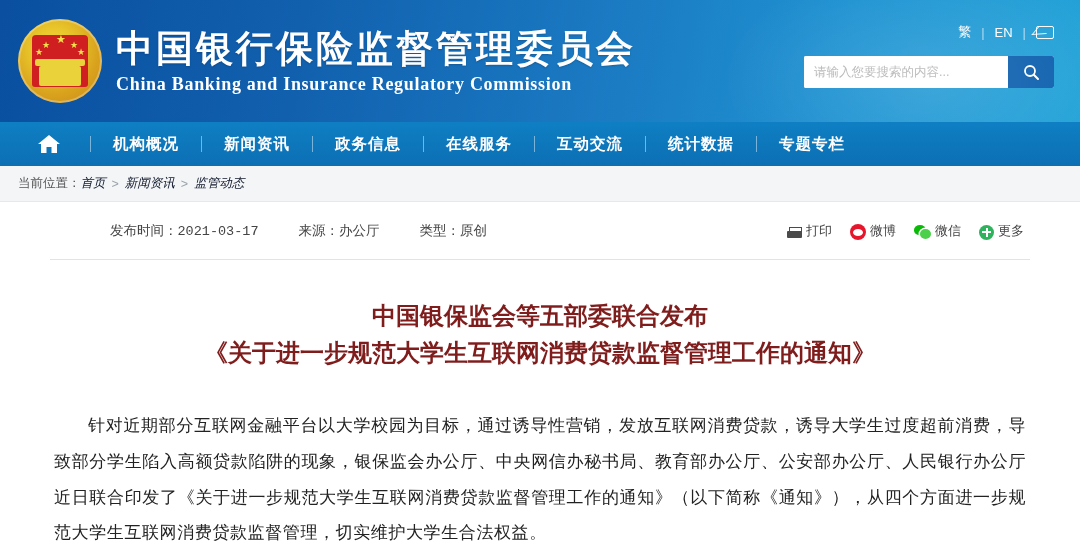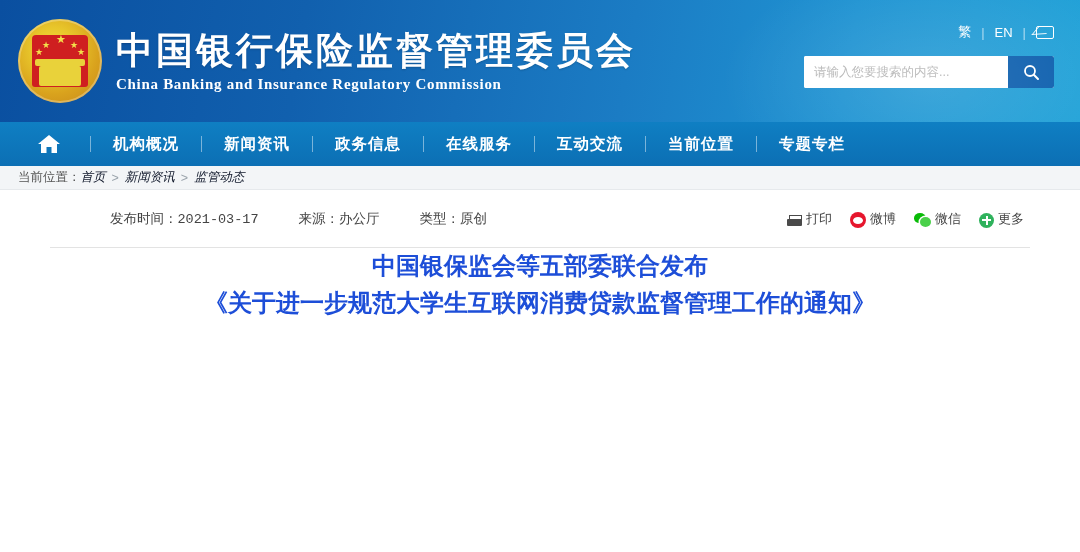--- a/index.html
+++ b/index.html
@@ -89,21 +89,21 @@
   .title-cn {
     font-family: "Liberation Serif", "DejaVu Serif", serif;
     font-size: 37px;
     font-weight: bold;
     letter-spacing: 3px;
     line-height: 1.18;
     text-shadow: 0 1px 2px rgba(0,0,0,0.18);
   }
   .title-en {
     font-family: "Liberation Serif", "DejaVu Serif", serif;
-    font-size: 15px;
+    font-size: 18px;
     font-weight: bold;
     letter-spacing: 0.7px;
     margin-top: 4px;
   }
 
   .header-right {
     position: absolute;
     right: 26px;
     top: 22px;
     width: 250px;
@@ -191,21 +191,21 @@
     letter-spacing: 1px;
     white-space: nowrap;
   }
   .nav-sep {
     width: 1px; height: 16px;
     background: rgba(255,255,255,0.45);
   }
 
   
   .breadcrumb {
-    height: 24px;
+    height: 36px;
     background: #f3f5f7;
     display: flex;
     align-items: center;
     padding-left: 18px;
     font-size: 12.5px;
     color: #555;
     border-bottom: 1px solid #e6e9ec;
   }
   .breadcrumb a { color: #0f172a; text-decoration: none; cursor: pointer; font-style: italic; }
   .breadcrumb .sep { margin: 0 6px; color: #9aa3ab; }
@@ -275,23 +275,24 @@
     content:""; position:absolute; left:3px; top:6.5px; width:9px; height:2px; background:#fff;
   }
   .ico-more::after{
     content:""; position:absolute; left:6.5px; top:3px; width:2px; height:9px; background:#fff;
   }
 
   .doc-title {
     text-align: center;
     font-family: "Liberation Serif", "DejaVu Serif", serif;
     font-weight: bold;
-    color: #1d4ed8;
+    color: #7f1d1d;
     font-size: 24px;
     line-height: 1.55;
+    margin-top: 38px;
   }
   .doc-title .l2 { display: block; }
 
   .doc-body {
     margin-top: 36px;
     font-family: "Liberation Serif", "DejaVu Serif", serif;
     font-size: 17px;
     line-height: 2.1;
     color: #222;
     text-align: justify;
@@ -350,21 +351,21 @@
   <span class="nav-item">机构概况</span>
   <span class="nav-sep"></span>
   <span class="nav-item">新闻资讯</span>
   <span class="nav-sep"></span>
   <span class="nav-item">政务信息</span>
   <span class="nav-sep"></span>
   <span class="nav-item">在线服务</span>
   <span class="nav-sep"></span>
   <span class="nav-item">互动交流</span>
   <span class="nav-sep"></span>
-  <span class="nav-item">当前位置</span>
+  <span class="nav-item">统计数据</span>
   <span class="nav-sep"></span>
   <span class="nav-item">专题专栏</span>
 </div>
 
 <div class="breadcrumb">
   <span>当前位置：</span>
   <a>首页</a>
   <span class="sep">&gt;</span>
   <a>新闻资讯</a>
   <span class="sep">&gt;</span>
@@ -402,13 +403,14 @@
         <span>更多</span>
       </span>
     </div>
   </div>
 
   <div class="doc-title">
     <span class="l1">中国银保监会等五部委联合发布</span>
     <span class="l2">《关于进一步规范大学生互联网消费贷款监督管理工作的通知》</span>
   </div>
 
+  <div class="doc-body">针对近期部分互联网金融平台以大学校园为目标，通过诱导性营销，发放互联网消费贷款，诱导大学生过度超前消费，导致部分学生陷入高额贷款陷阱的现象，银保监会办公厅、中央网信办秘书局、教育部办公厅、公安部办公厅、人民银行办公厅近日联合印发了《关于进一步规范大学生互联网消费贷款监督管理工作的通知》（以下简称《通知》），从四个方面进一步规范大学生互联网消费贷款监督管理，切实维护大学生合法权益。</div>
 </div>
 
 </body></html>

